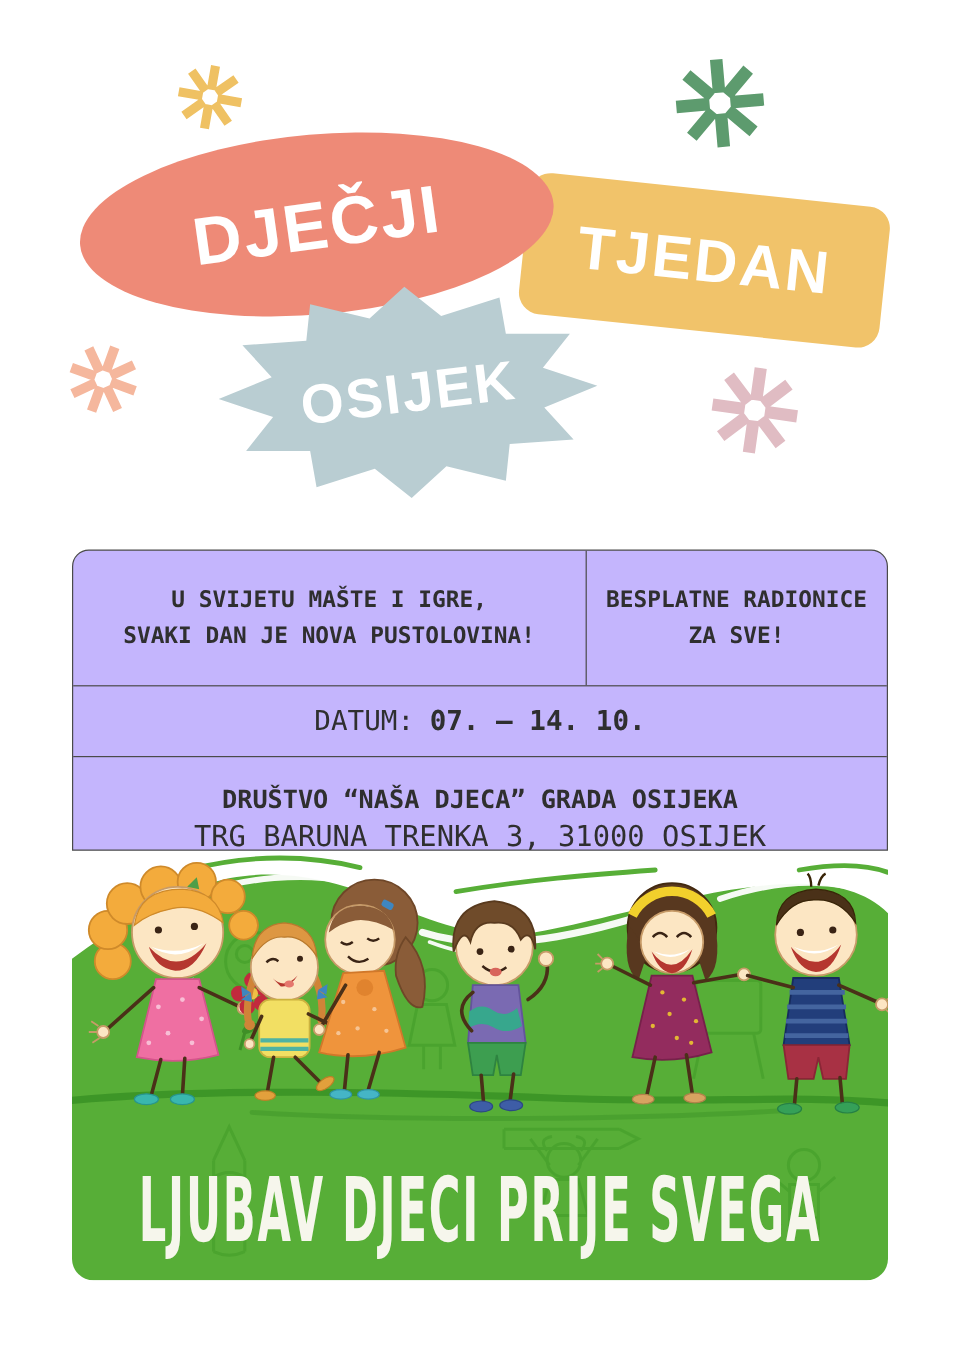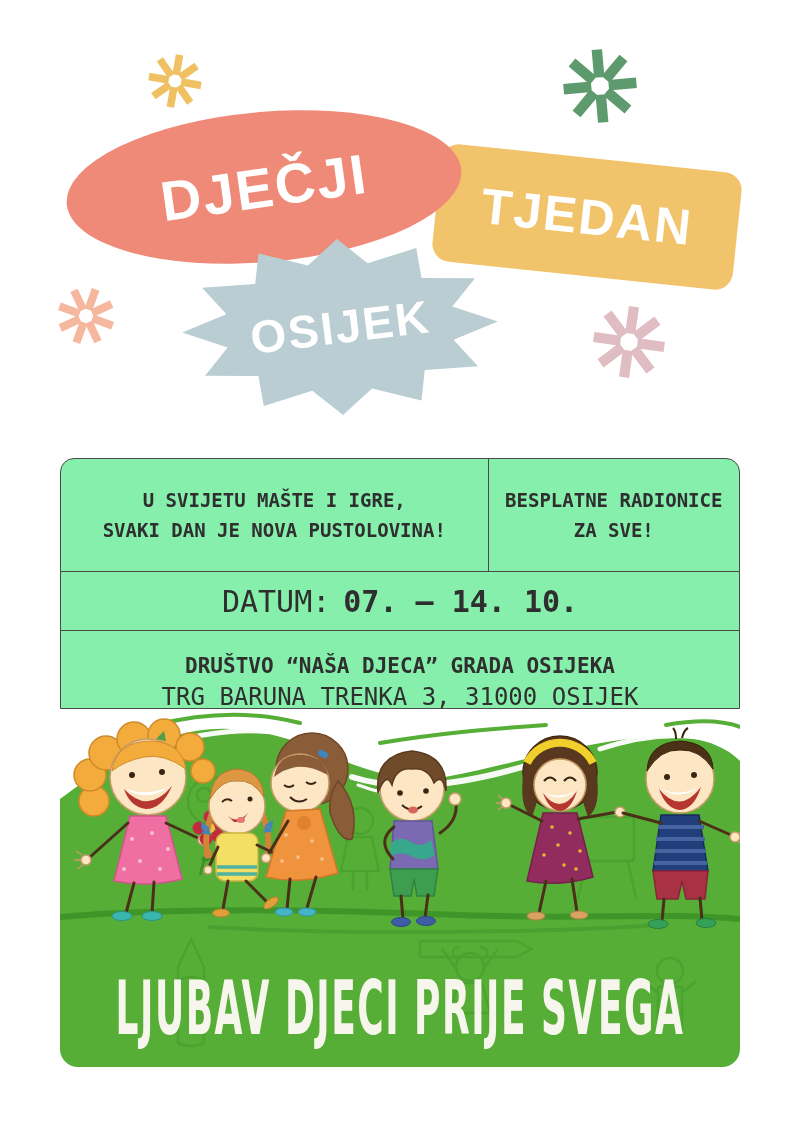--- a/index.html
+++ b/index.html
@@ -21,28 +21,28 @@
                 border-radius:18px;transform:rotate(6deg);z-index:1;}
   .badge-tjedan .badge-text{font-size:50px;}
   .badge-osijek{left:180px;top:234px;width:320px;height:186px;background:transparent;
                 transform:rotate(-2deg);z-index:3;}
   .badge-osijek svg{position:absolute;inset:0;width:100%;height:100%;}
   .badge-osijek .badge-text{position:relative;font-size:46px;transform:rotate(-5deg);}
 
   
   .card{position:absolute;left:60px;top:458px;width:680px;color:#2f2f2f;
         font-family:"DejaVu Sans Mono","Liberation Mono",monospace;}
-  .card-table{border:1.6px solid #4a4a4a;border-radius:14px 14px 0 0;background:#86efac;}
+  .card-table{border:1.6px solid #4a4a4a;border-radius:14px 14px 0 0;background:#c4b5fd;}
   .row1{display:flex;height:112px;}
   .cell{display:flex;flex-direction:column;align-items:center;justify-content:center;
         font-weight:bold;font-size:19px;line-height:1.6;text-align:center;}
   .cell-left{width:63%;border-right:1.6px solid #4a4a4a;}
   .cell-right{width:37%;}
   .row2{height:58px;border-top:1.6px solid #4a4a4a;display:flex;align-items:center;
-        justify-content:center;font-size:30px;}
+        justify-content:center;font-size:23px;}
   .row2 .date-value{font-weight:bold;margin-left:13px;}
   .row3{height:77px;border-top:1.6px solid #4a4a4a;display:flex;flex-direction:column;
         align-items:center;justify-content:center;line-height:1.4;}
   .org-name{font-size:21px;font-weight:bold;margin-top:28px;}
   .org-address{font-size:24px;}
 
   
   .illustration{height:358px;border-radius:0 0 18px 18px;overflow:hidden;font-weight:bold;}
   .illustration svg{display:block;width:100%;height:100%;}
   .limb{stroke:#4a3018;stroke-width:3;fill:none;stroke-linecap:round;}

